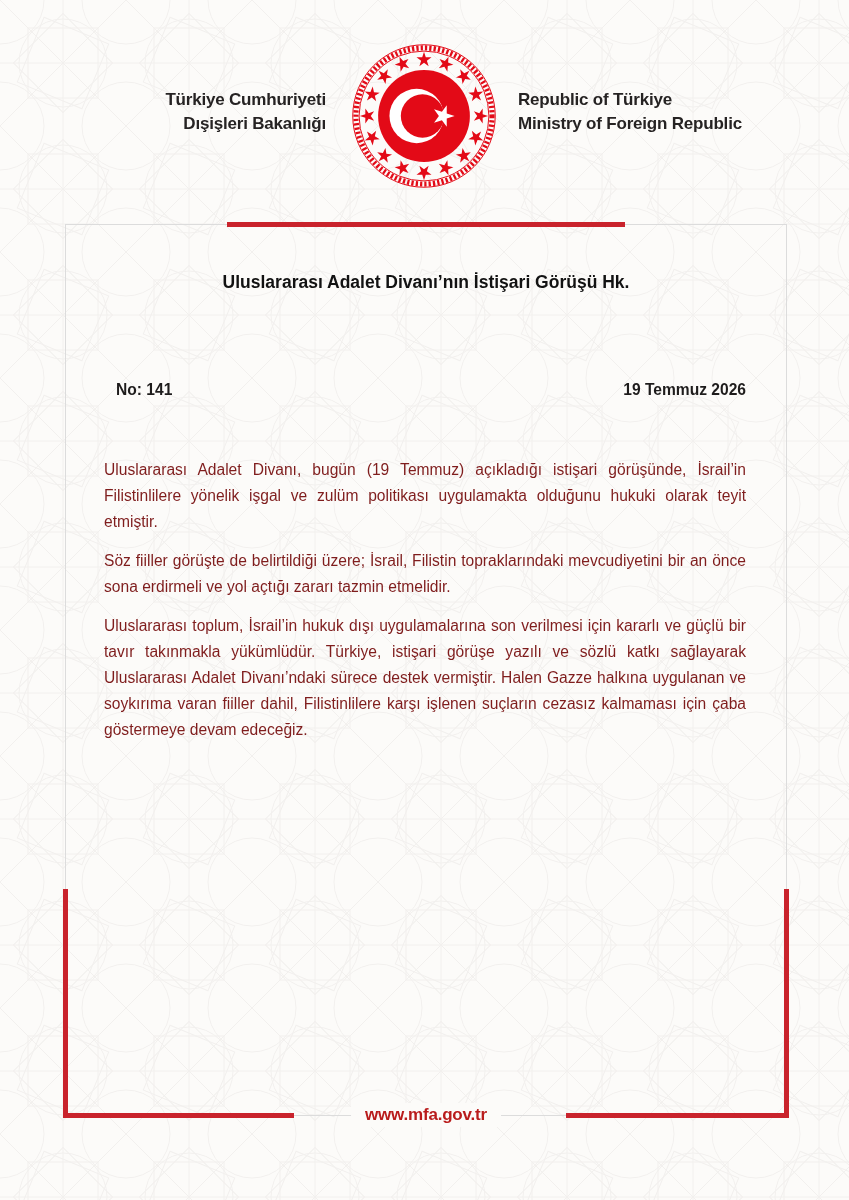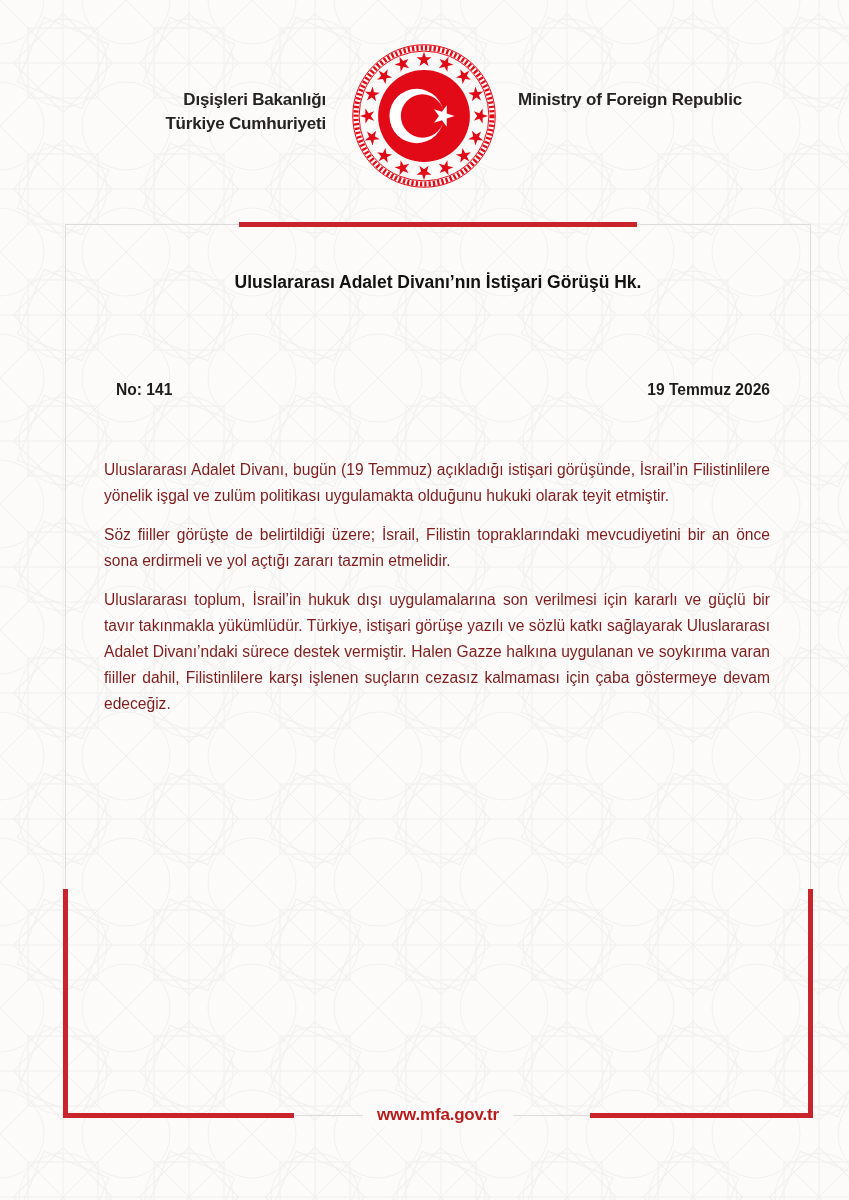--- a/index.html
+++ b/index.html
@@ -35,21 +35,20 @@
   .emblem{position:absolute;left:350px;top:42px;width:148px;height:148px;}
   .emblem .red{fill:var(--flag-red);}
   .emblem .rope{stroke:var(--flag-red);fill:none;}
 
   
   .content-box{
     position:absolute;left:65px;top:224px;
     width:720px;height:890px;
     border:1px solid var(--border-gray);
     background:transparent;
-    padding-left:24px;
   }
   .accent-top{
     position:absolute;top:-3px;left:50%;transform:translateX(-50%);
     width:398px;height:5px;background:var(--accent-red);
   }
   .doc-title{
     position:absolute;top:47px;left:0;right:0;margin:0;
     text-align:center;font-size:17.5px;font-weight:bold;color:#121212;
   }
   .meta-row{
@@ -99,22 +98,22 @@
         </g>
       </pattern>
     </defs>
     <rect width="849" height="1200" fill="url(#geo)"></rect>
   </svg>
 
   <div class="layer">
 
     <header>
       <div class="hdr-left">
+        <div>Türkiye Cumhuriyeti</div>
         <div>Dışişleri Bakanlığı</div>
-        <div>Türkiye Cumhuriyeti</div>
       </div>
 
       <svg class="emblem" viewBox="-75 -75 150 150" aria-hidden="true">
         <defs>
           <path id="s5" d="M0 -8 L1.8 -2.47 L7.61 -2.47 L2.91 0.94 L4.7 6.47 L0 3.06 L-4.7 6.47 L-2.91 0.94 L-7.61 -2.47 L-1.8 -2.47 Z"></path>
         </defs>
 
         <g>
           <circle class="rope" r="72.2" stroke-width="1"></circle>
           <circle class="rope" r="69" stroke-width="5.2" stroke-dasharray="2.3 2.1"></circle>
@@ -142,20 +141,21 @@
 
         <g>
           <circle class="red" r="46.5"></circle>
           <circle cx="-7.5" cy="0" r="27.5" fill="#ffffff"></circle>
           <circle class="red" cx="-1.5" cy="0" r="22"></circle>
           <use href="#s5" transform="translate(19.5 0) rotate(90) scale(1.44)" fill="#ffffff"></use>
         </g>
       </svg>
 
       <div class="hdr-right">
+        <div>Republic of Türkiye</div>
         <div>Ministry of Foreign Republic</div>
       </div>
     </header>
 
     <section class="content-box">
       <div class="accent-top"></div>
 
       <h1 class="doc-title">Uluslararası Adalet Divanı’nın İstişari Görüşü Hk.</h1>
 
       <div class="meta-row">

